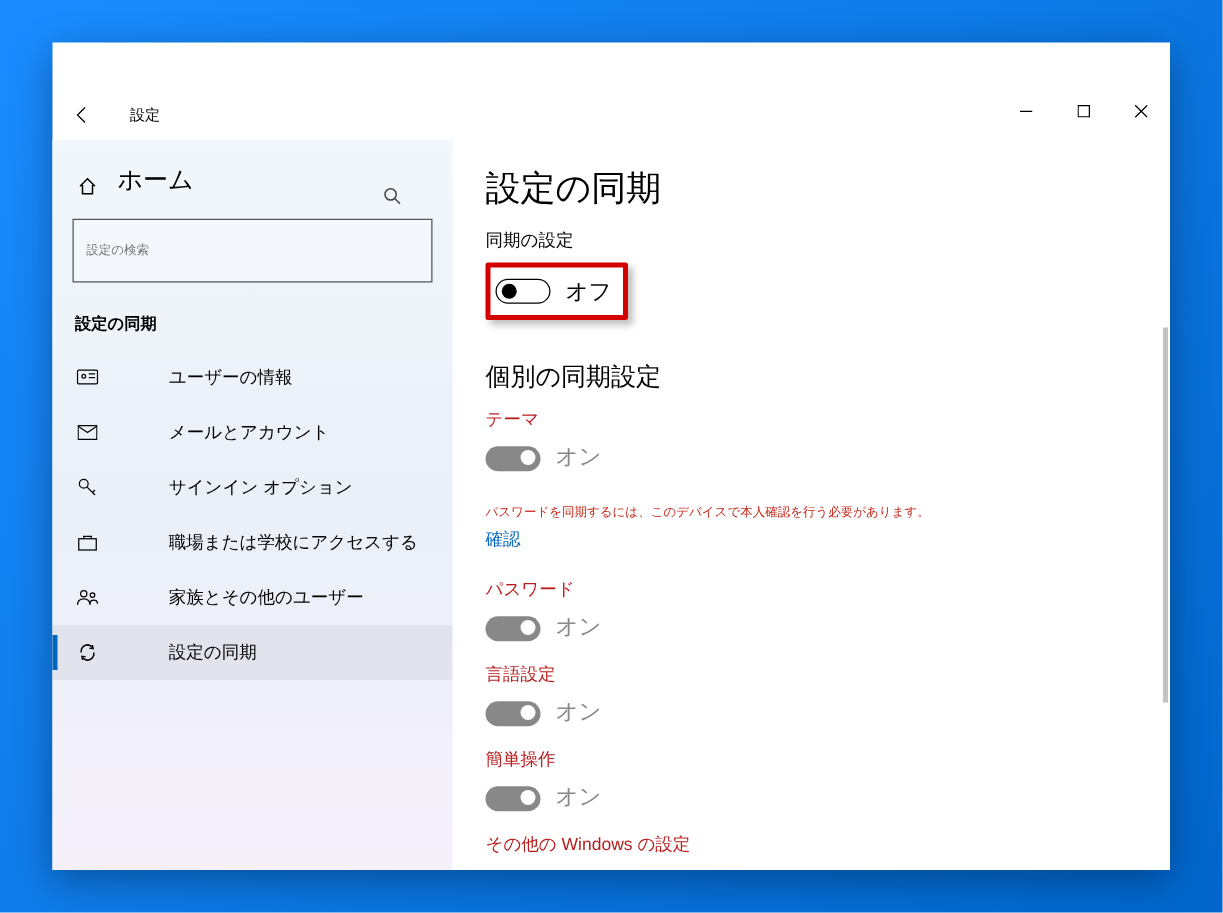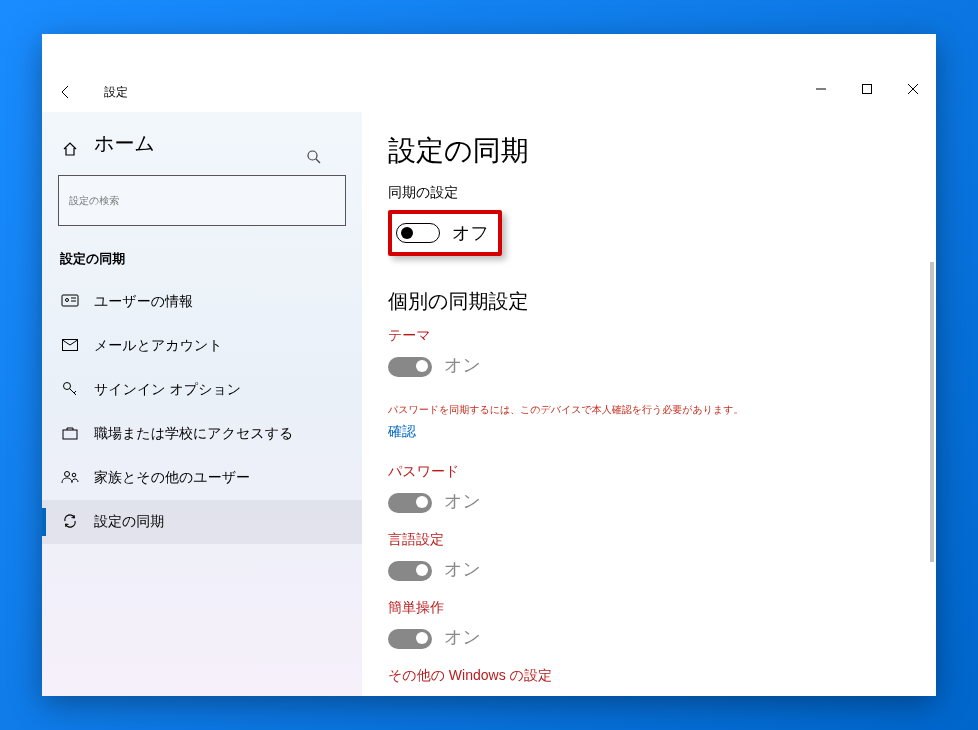--- a/index.html
+++ b/index.html
@@ -84,25 +84,26 @@
     right: 24px;
     margin-top: -26px;
     pointer-events: none;
   }
   .section-label {
     font-size: 13px;
     font-weight: 600;
     padding: 24px 18px 12px 18px;
   }
   .nav-item {
-    display:flex;align-items:flex-start;
+    display:flex;align-items:center;
     padding: 13px 18px;
     cursor: pointer;
     font-size: 14px;
     position: relative;
+    gap: 41px;
   }
   .nav-item .icon { width: 20px; margin-right: 14px; display:flex;justify-content:center; }
   .nav-item.active {
     background: rgba(0,0,0,0.05);
   }
   .nav-item.active::before {
     content:"";
     position:absolute;
     left:0;top:8px;bottom:8px;
     width:4px;

